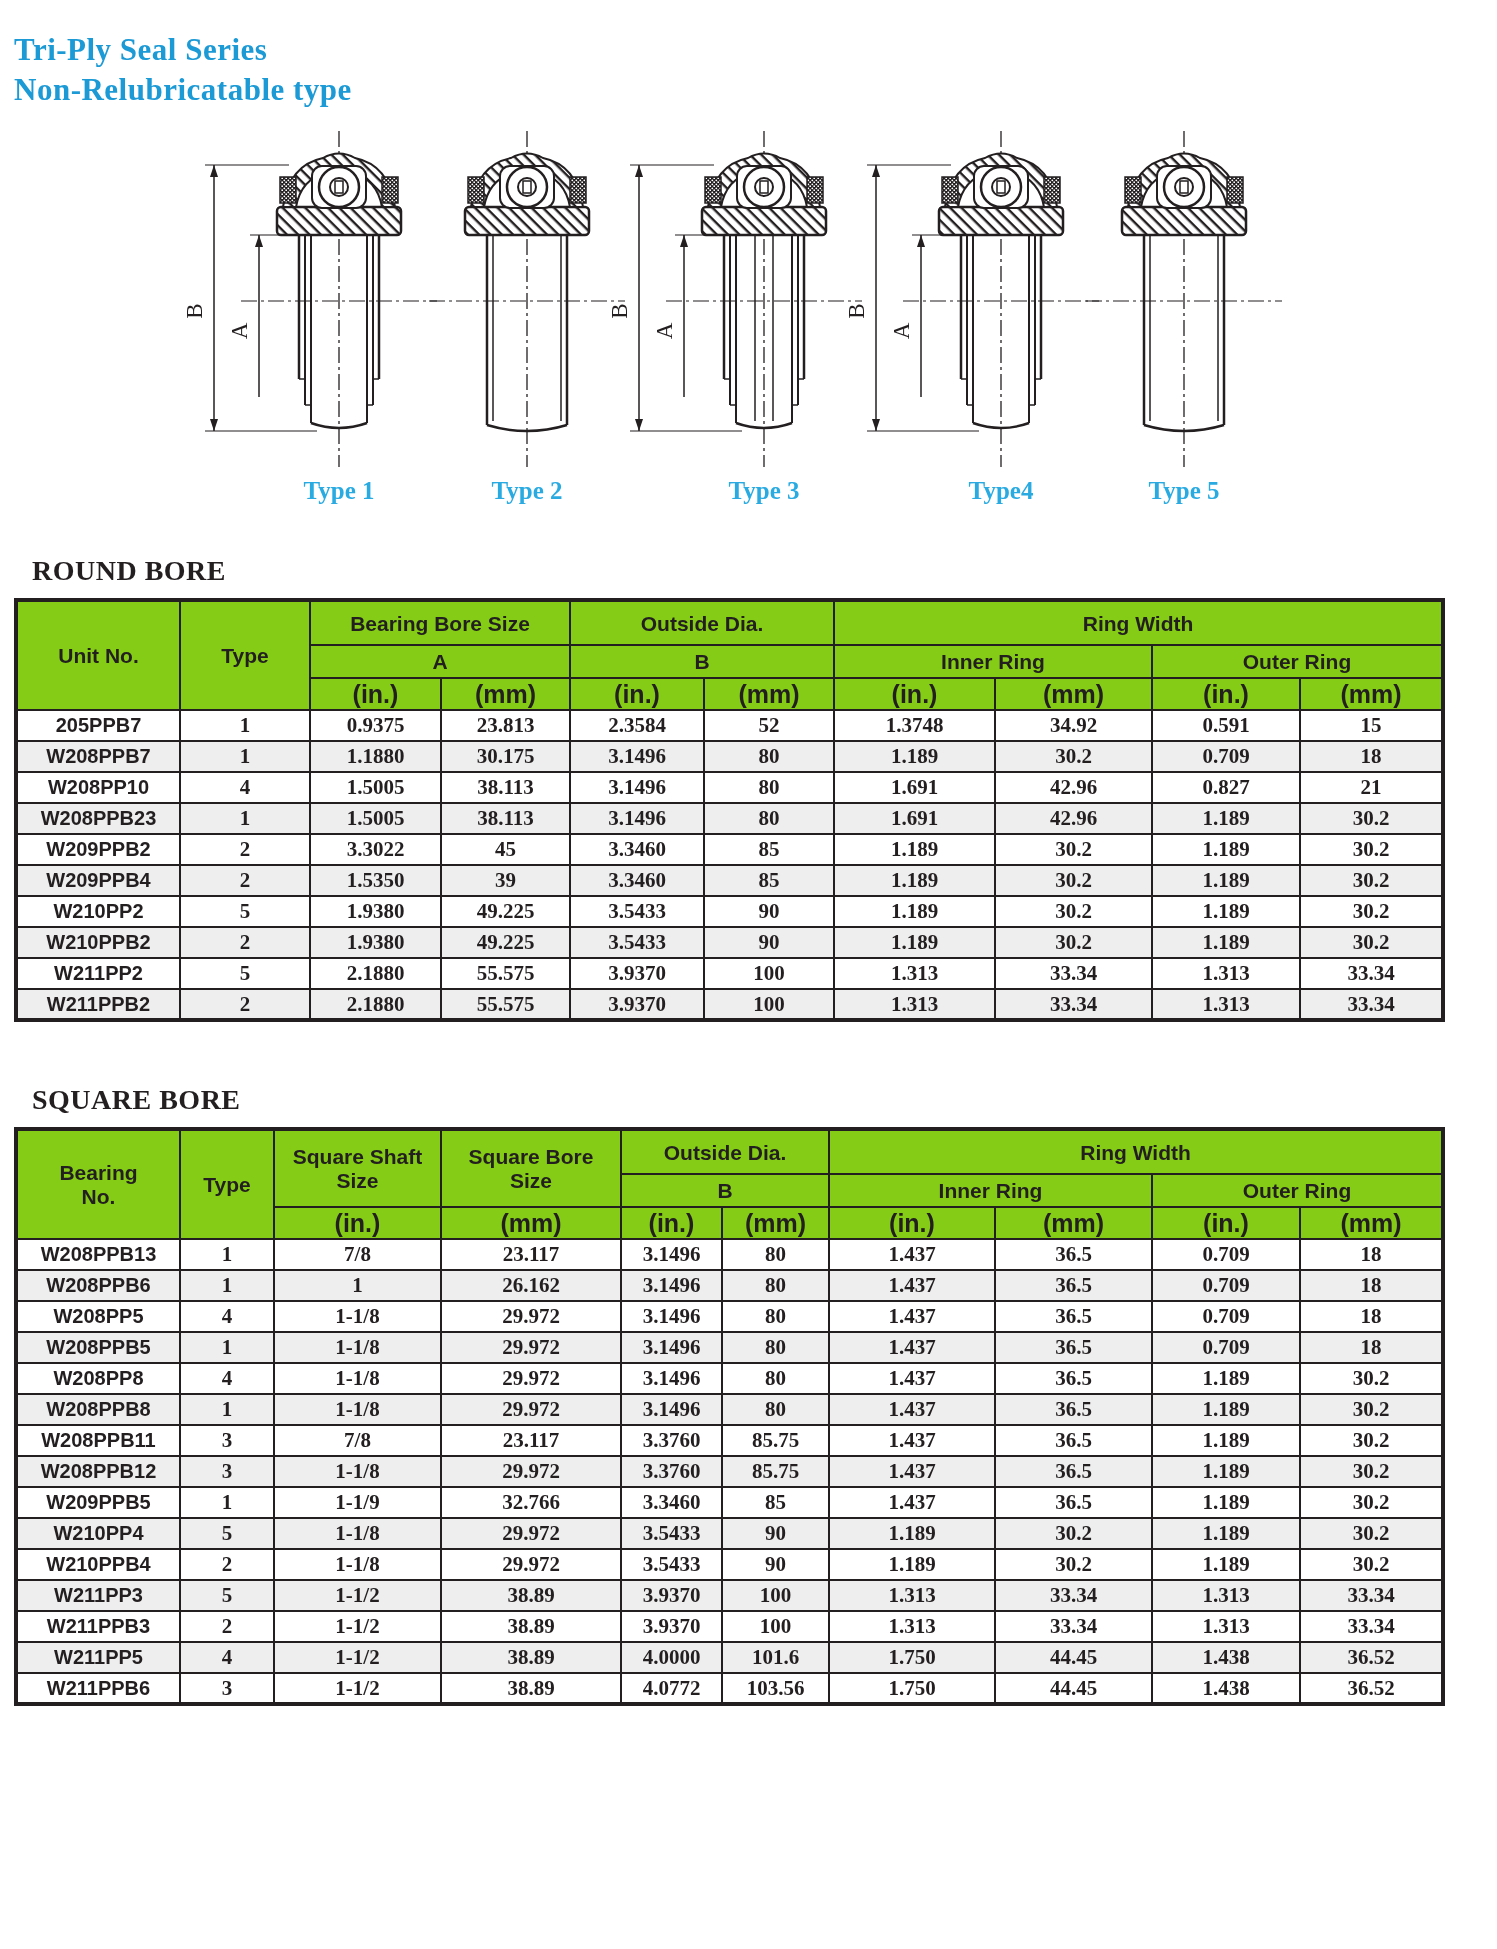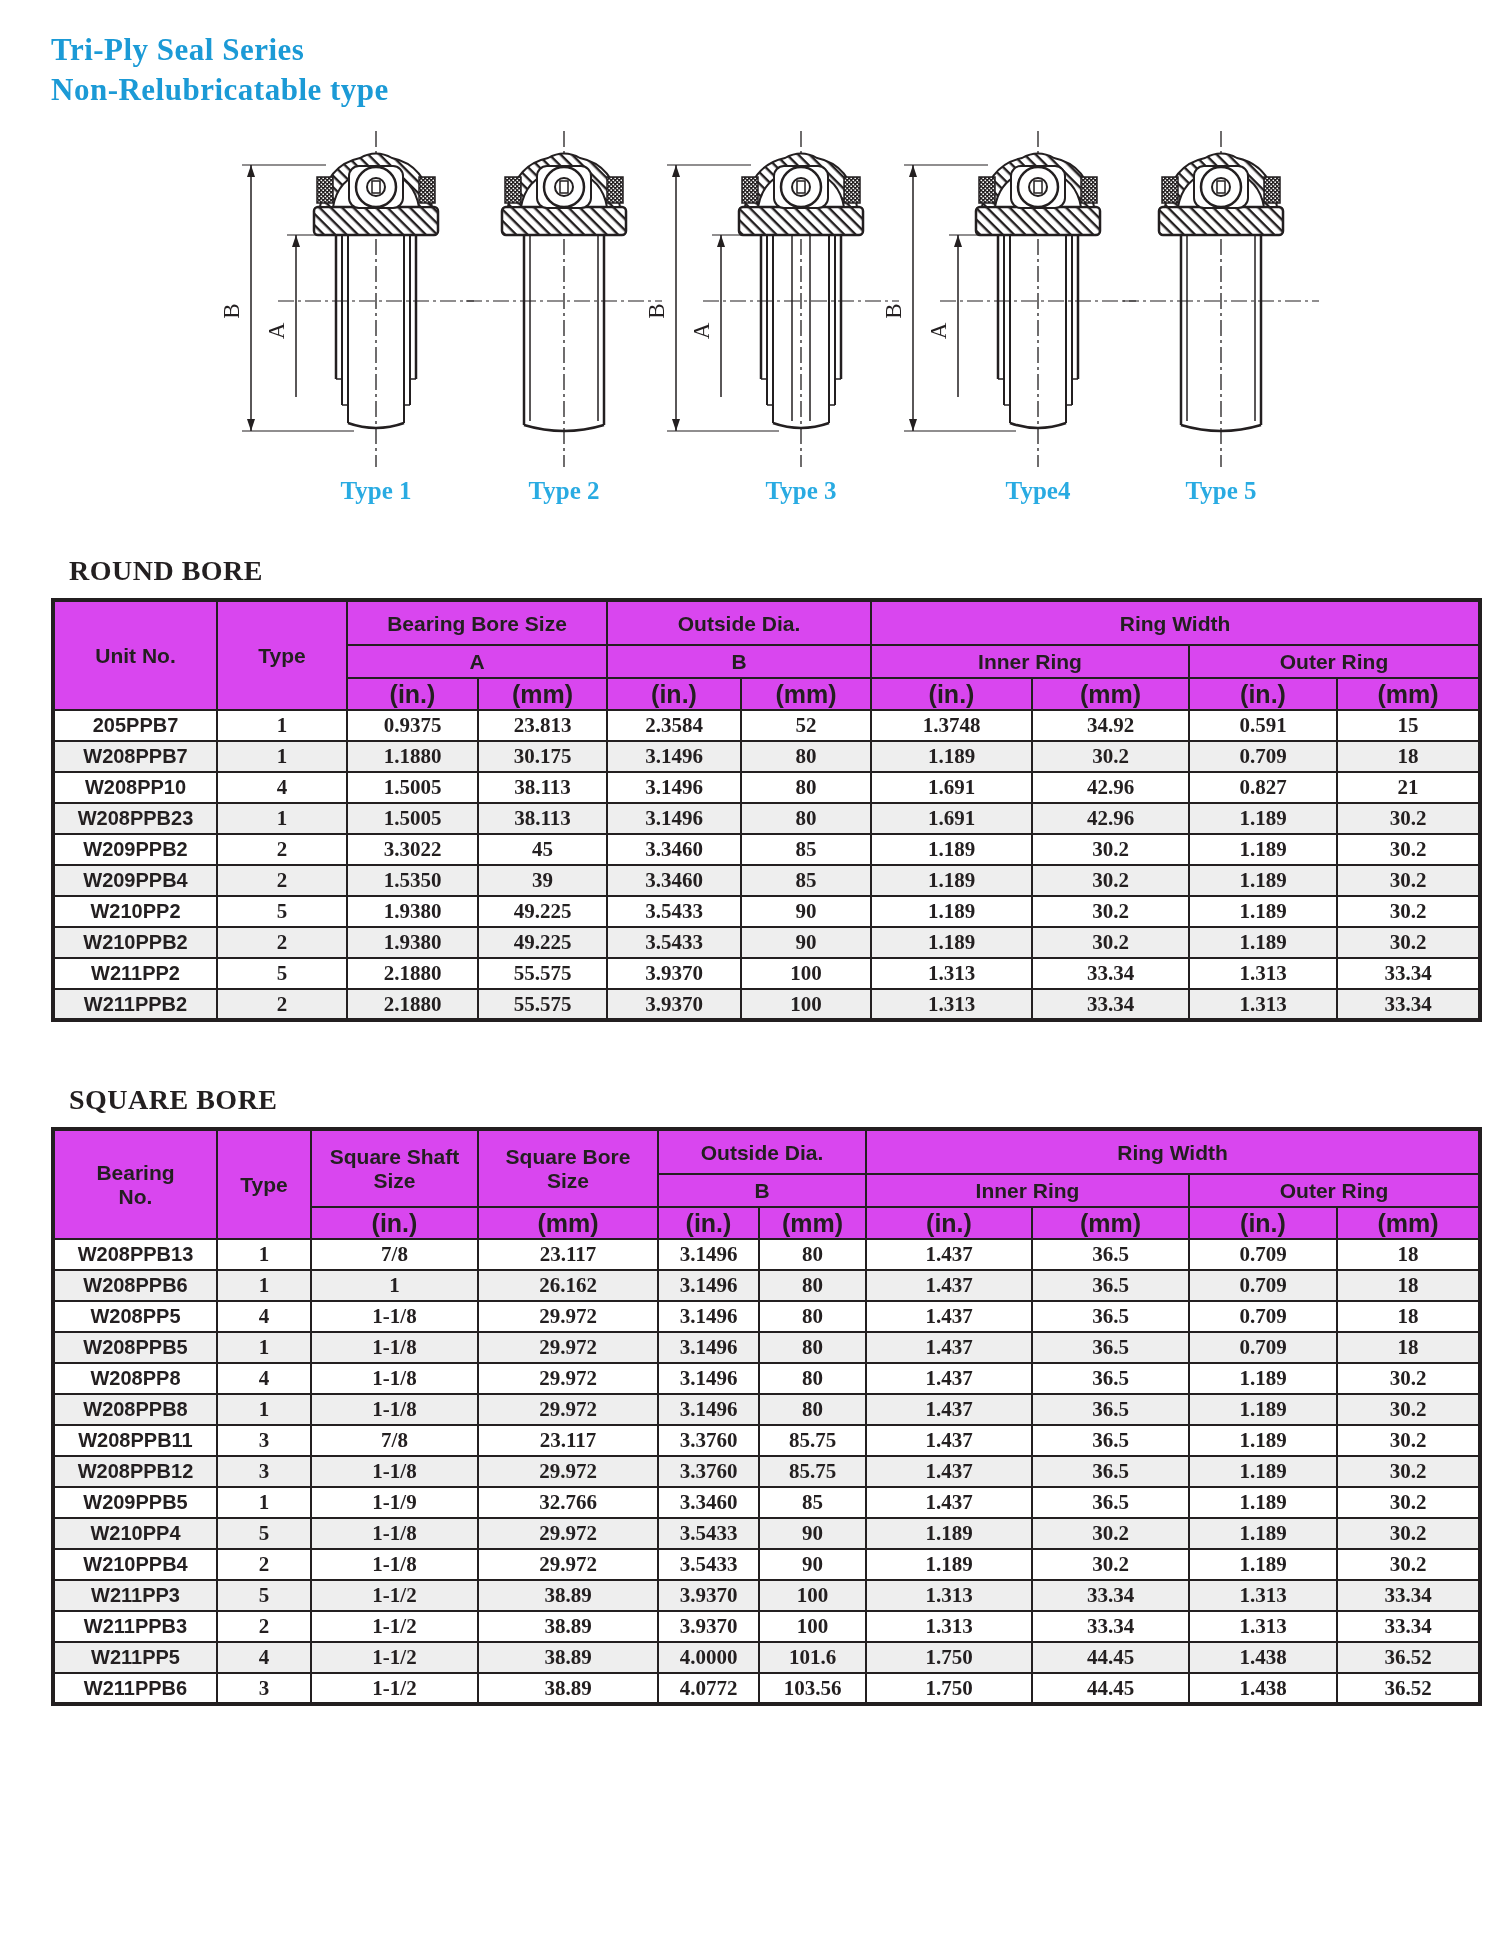--- a/index.html
+++ b/index.html
@@ -1,21 +1,21 @@
 <!DOCTYPE html>
 <html><head>
 <meta charset="utf-8">
 <style>
   html,body{margin:0;padding:0;background:#ffffff;}
   body{
     width:1497px;height:1949px;position:relative;
     font-family:"Liberation Sans",sans-serif;color:#231f20;
     -webkit-font-smoothing:antialiased;
   }
-  .page{padding:0 51px;}
+  .page{padding:0 14px;}
 
   .doc-title{
     font-family:"Liberation Serif",serif;
     font-weight:700;font-size:31px;line-height:1.28;
     color:#1b9ad6;margin:30px 0 0 0;letter-spacing:.5px;
   }
 
   .figures{position:relative;height:420px;margin:0 -35px;}
   .figures svg{position:absolute;left:0;top:0;}
 
@@ -27,21 +27,21 @@
 
   table.spec{
     border-collapse:collapse;table-layout:fixed;width:1427px;
     border:4px solid #231f20;
   }
   table.spec th,table.spec td{
     border:2px solid #231f20;text-align:center;vertical-align:middle;
     padding:0 2px;overflow:hidden;
   }
   table.spec thead th{
-    background:#d946ef;
+    background:#84cc16;
     font-family:"Liberation Sans",sans-serif;font-weight:700;font-size:21px;
     white-space:pre-line;line-height:1.12;
   }
   table.spec thead tr.hr1{height:45px;}
   table.spec thead tr.hr2{height:33px;}
   table.spec thead tr.hr3{height:32px;}
   table.spec thead tr.hr3 th{font-size:25px;}
   table.spec tbody tr{height:31px;}
   table.spec tbody td{
     font-family:"Liberation Serif",serif;font-weight:700;font-size:21px;

